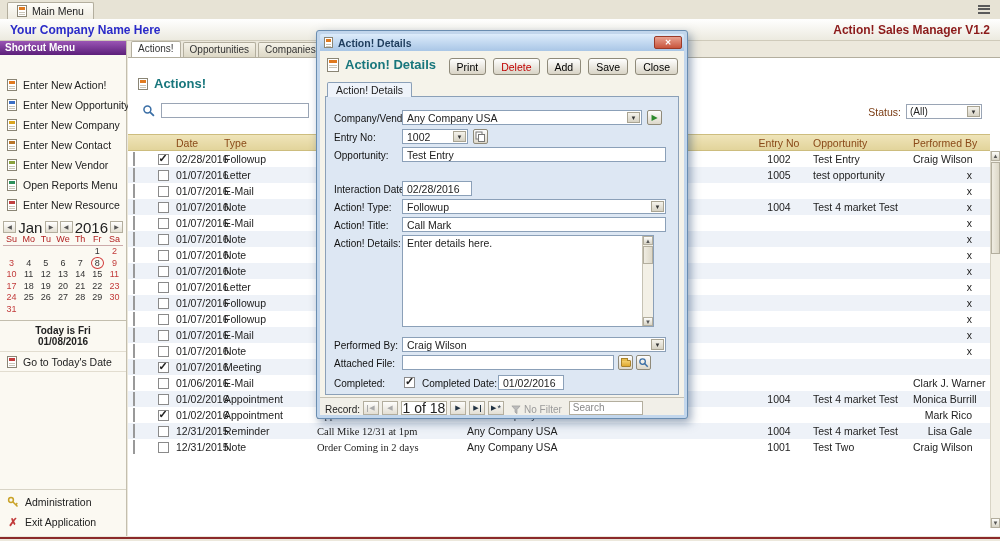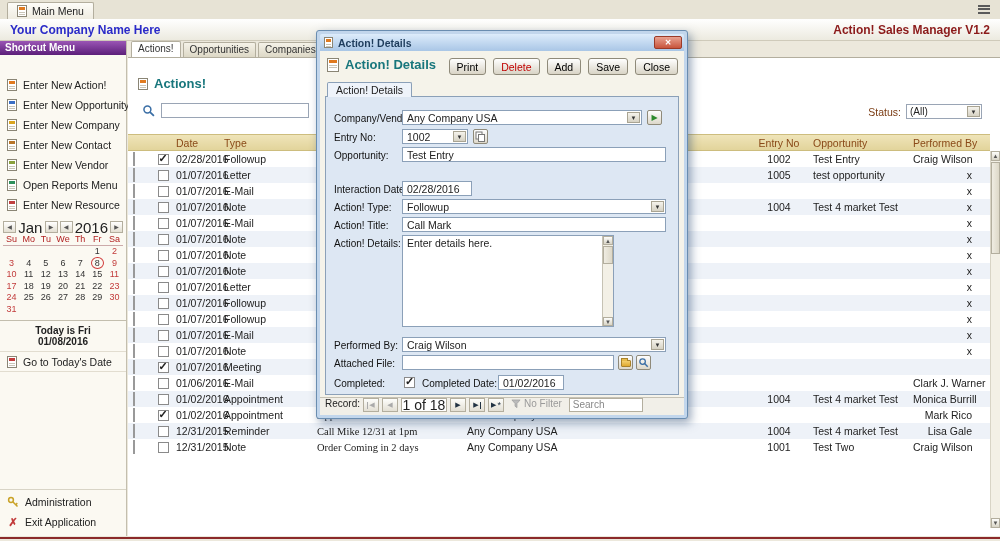--- a/index.html
+++ b/index.html
@@ -99,21 +99,21 @@
   .f-label{position:absolute;left:8px;font-size:10px;color:#111;white-space:nowrap;}
   .inp,.combo,.tarea{position:absolute;background:#fff;border:1px solid #8ba0b8;font-size:10.5px;padding:1px 4px;height:15px;line-height:12px;white-space:nowrap;overflow:hidden;cursor:text;}
   .combo{padding-right:15px;cursor:pointer;}
   .tarea{height:92px;white-space:normal;line-height:12px;}
   .t-scroll{position:absolute;top:0;bottom:0;right:0;width:11px;background:#f3f0e6;border-left:1px solid #c6c2b4;}
   .t-scroll .vs-thumb{top:10px;height:18px;}
   .t-scroll .vs-btn{height:9px;}
   .mini-btn{position:absolute;width:15px;height:15px;background:linear-gradient(#fefefe,#ddd8ca);border:1px solid #8f8a7a;border-radius:2px;display:flex;align-items:center;justify-content:center;cursor:pointer;}
   .folder-ic{width:10px;height:7px;background:linear-gradient(#f3cf6e,#e0a92f);border:1px solid #a9822a;border-radius:1px;position:relative;margin-top:2px;}
   .folder-ic::before{content:"";position:absolute;top:-3px;left:-1px;width:5px;height:2px;background:#e8bc4a;border:1px solid #a9822a;border-bottom:none;}
-  .recnav{position:absolute;left:0;right:0;bottom:0;height:18px;background:#f1efe8;border-top:1px solid #c5c1b4;display:flex;align-items:flex-start;gap:3px;padding:0 5px;font-size:10px;}
+  .recnav{position:absolute;left:0;right:0;bottom:0;height:18px;background:#f1efe8;border-top:1px solid #c5c1b4;display:flex;align-items:flex-end;gap:3px;padding:0 5px;font-size:10px;}
   .nav-btn{width:16px;height:14px;background:linear-gradient(#fdfdfb,#e3dfd4);border:1px solid #b3ae9e;font-size:7px;text-align:center;line-height:12px;color:#234;cursor:pointer;display:flex;align-items:center;justify-content:center;gap:1px;}
   .nav-btn .vbar{width:1px;height:7px;background:currentColor;}
   .nav-btn.disabled{color:#aaa;}
   .rec-pos{width:46px;height:14px;background:#fff;border:1px solid #b3ae9e;text-align:center;line-height:12px;font-size:14px;}
   .filter{display:flex;gap:3px;color:#9a9a9a;align-items:center;margin-left:4px;}
   .rec-search{width:74px;height:14px;background:#fff;border:1px solid #b3ae9e;color:#888;padding:0 3px;line-height:12px;margin-left:4px;cursor:text;}
 </style>
 </head>
 <body>
 
@@ -590,21 +590,21 @@
         <span class="f-label" style="top:87px;">Interaction Date:</span>
         <div class="inp" style="left:76px;top:84px;width:70px;">02/28/2016</div>
 
         <span class="f-label" style="top:105px;">Action! Type:</span>
         <div class="combo" style="left:76px;top:102px;width:264px;"><span>Followup</span><span class="arr">▼</span></div>
 
         <span class="f-label" style="top:123px;">Action! Title:</span>
         <div class="inp" style="left:76px;top:120px;width:264px;">Call Mark</div>
 
         <span class="f-label" style="top:141px;">Action! Details:</span>
-        <div class="tarea" style="left:76px;top:138px;width:212px;">
+        <div class="tarea" style="left:76px;top:138px;width:252px;">
           <span>Enter details here.</span>
           <div class="t-scroll">
             <div class="vs-btn vs-top">▲</div>
             <div class="vs-thumb"></div>
             <div class="vs-btn vs-bot">▼</div>
           </div>
         </div>
 
         <span class="f-label" style="top:243px;">Performed By:</span>
         <div class="combo" style="left:76px;top:240px;width:264px;"><span>Craig Wilson</span><span class="arr">▼</span></div>

